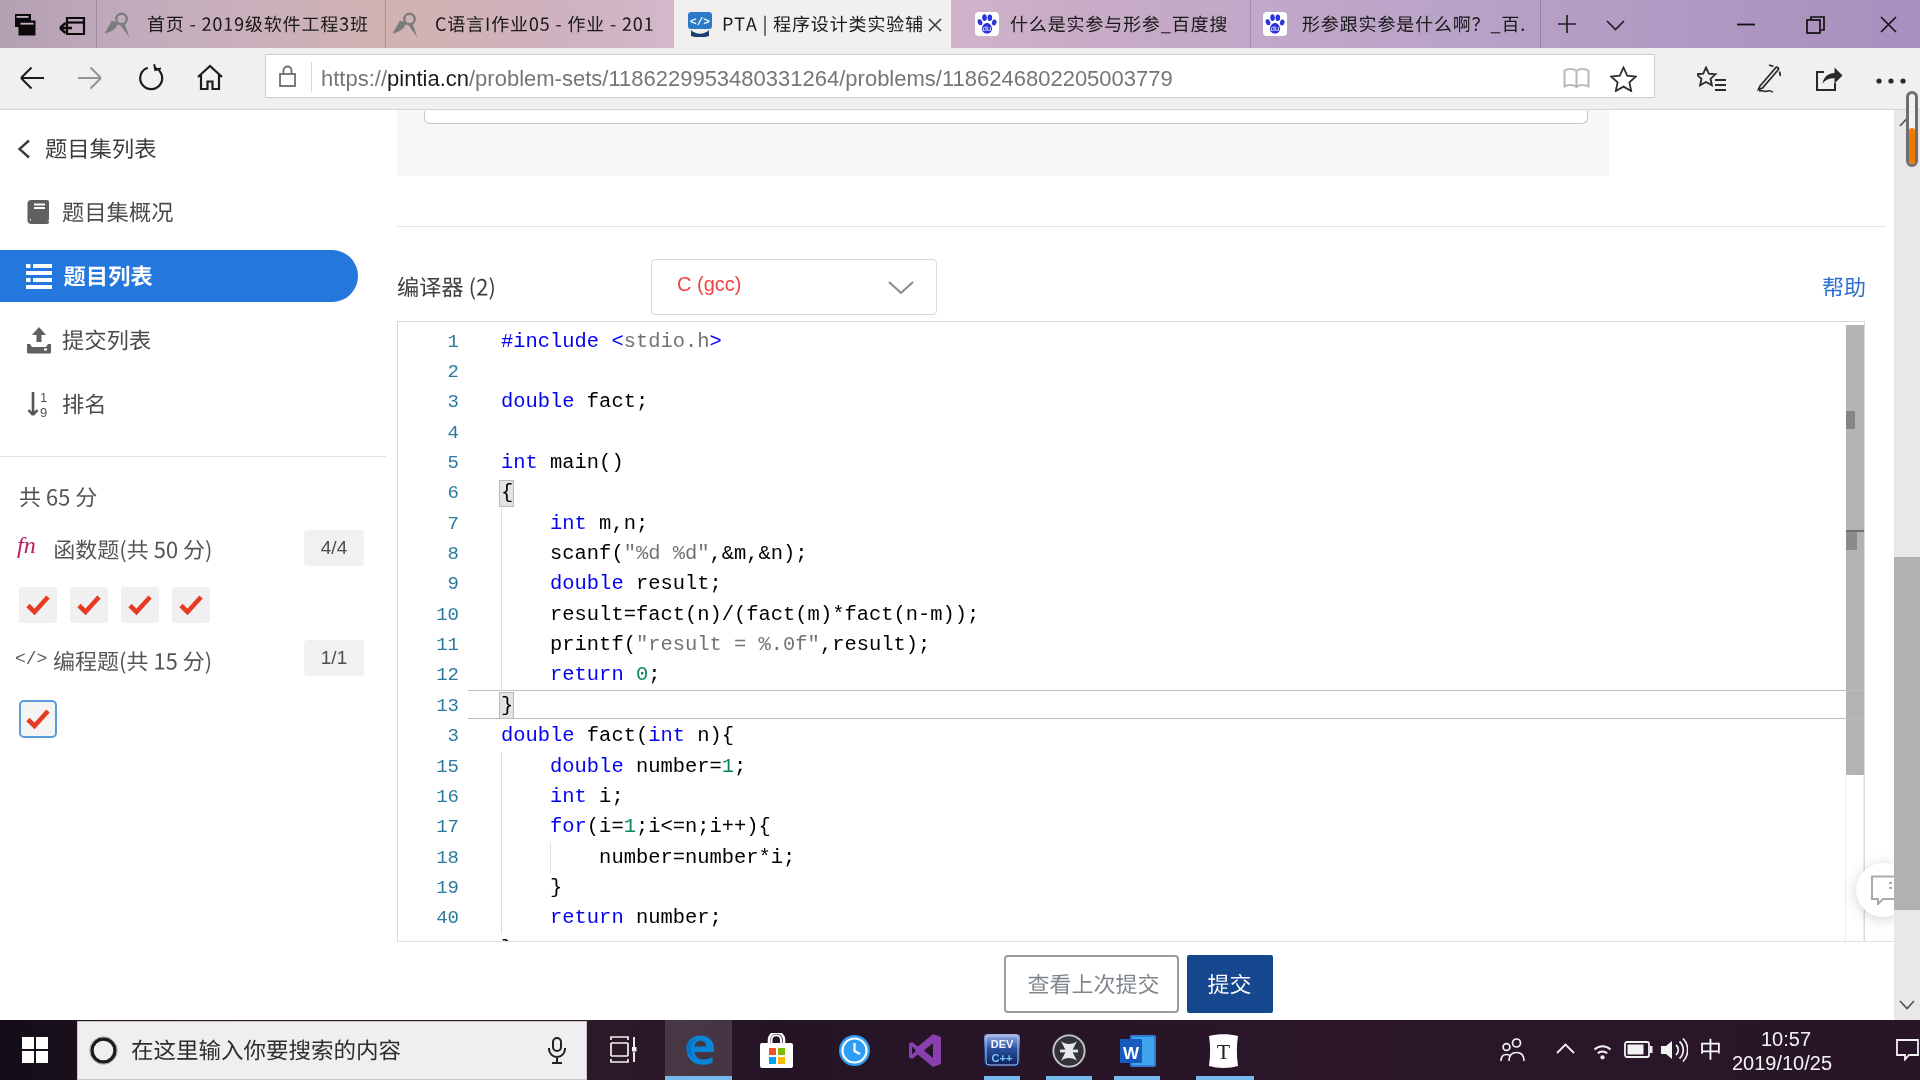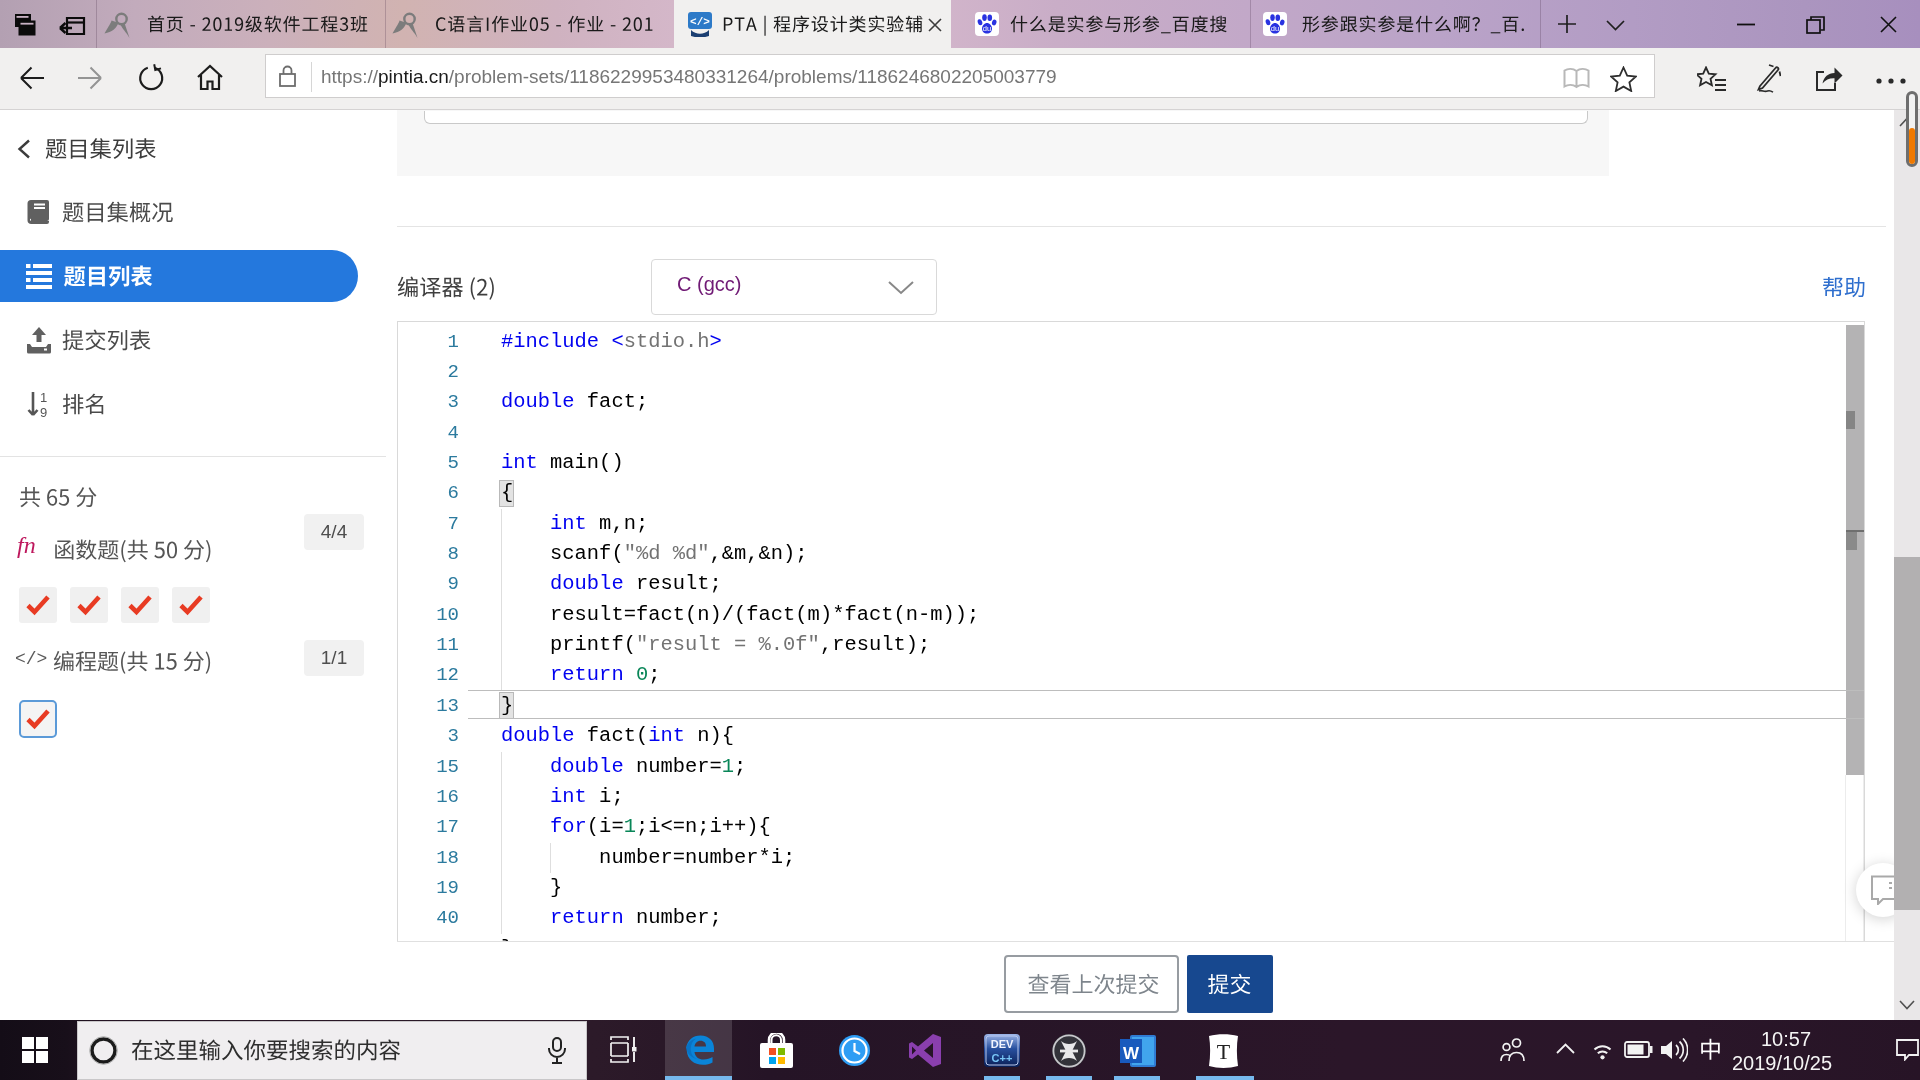--- a/index.html
+++ b/index.html
@@ -2,33 +2,33 @@
 <html><head><meta charset="utf-8"><style>
 html,body{margin:0;padding:0}
 body{width:1920px;height:1080px;overflow:hidden;position:relative;background:#fff;
 font-family:"Liberation Sans",sans-serif;-webkit-font-smoothing:antialiased}
 .ab{position:absolute}
 #tabbar{left:0;top:0;width:1920px;height:48px;background:linear-gradient(90deg,#b3a0b2 0%,#c2abbc 7%,#cbb0bb 14%,#d1b3b1 21%,#cfb2c0 29%,#d8bbd0 40%,#d3b6cb 48%,#c9adc7 55%,#c2a8c8 65%,#baa3c8 75%,#b29cc4 85%,#ab95bf 94%,#a78fbe 100%)}
 .tsep{top:0;width:1px;height:48px;background:rgba(70,45,70,.25)}
 #activetab{left:674px;top:0;width:277px;height:48px;background:#f1f0ef}
 #addrrow{left:0;top:48px;width:1920px;height:62px;background:#f1f0ef;border-bottom:1px solid #d5d3d3;box-sizing:border-box}
 #urlbox{left:265px;top:54px;width:1390px;height:44px;background:#fff;border:1px solid #cfcdcd;box-sizing:border-box}
-#urltxt{left:321px;top:66px;font-size:19px;color:#767676;white-space:pre;letter-spacing:0}
+#urltxt{left:321px;top:66px;font-size:22px;color:#767676;white-space:pre;letter-spacing:0}
 #urltxt b{color:#1c1c1c;font-weight:normal}
 #pagescroll{left:1894px;top:110px;width:26px;height:910px;background:#e9e7e8;z-index:6}
 #pagethumb{left:1894px;top:557px;width:26px;height:353px;background:#b2b0b1;z-index:6}
 #sidebar{left:0;top:110px;width:390px;height:910px;background:#fff}
 .badge{width:60px;height:36px;background:#f1f1f1;border-radius:4px;color:#4e4e4e;font-size:19px;line-height:36px;text-align:center}
 .chk{width:38px;height:36px;background:#f0f0f0;border-radius:3px}
 #bluepill{left:0;top:250px;width:358px;height:52px;background:#2478dd;border-radius:0 26px 26px 0}
 #graypanel{left:397px;top:110px;width:1212px;height:66px;background:#f7f7f7}
 #whitebox{left:424px;top:111px;width:1164px;height:13px;background:#fff;border:1px solid #c9c9c9;border-top:none;border-radius:0 0 6px 6px;box-sizing:border-box}
 #divider1{left:397px;top:226px;width:1489px;height:1px;background:#e4e4e4}
 #selbox{left:651px;top:259px;width:286px;height:56px;background:#fff;border:1px solid #d9d9d9;border-radius:4px;box-sizing:border-box}
-#seltxt{left:677px;top:273px;font-size:20px;color:#701a75}
+#seltxt{left:677px;top:273px;font-size:20px;color:#ef4444}
 #editor{left:397px;top:321px;width:1468px;height:621px;background:#fff;border:1px solid #d9d9d9;border-bottom:none;box-sizing:border-box;overflow:hidden}
 #gutter{left:0px;top:4.7px;width:61px;}
 .gl{height:30.35px;line-height:30.35px;text-align:right;color:#2b7a9e;font-family:"Liberation Mono",monospace;font-size:19px}
 #code{left:103px;top:4.7px;font-family:"Liberation Mono",monospace;font-size:20.45px;line-height:30.35px;color:#000;white-space:pre}
 .k{color:#0202f0}.s{color:#737373}.n{color:#098658}
 .bm{position:absolute;width:15px;height:27px;background:#e3e3e3;border:1px solid #b9b9b9;box-sizing:border-box;z-index:0}
 .ig{position:absolute;width:1px;background:#dedede}
 #actline{left:70px;top:368.2px;width:1396px;height:27px;border-top:1px solid #bdbdbd;border-bottom:1px solid #bdbdbd;z-index:3}
 #edscroll{left:1448px;top:3px;width:18px;height:450px;background:#b4b3b4;z-index:2}
 #footer{left:390px;top:943px;width:1504px;height:77px;background:#fff}
@@ -198,21 +198,21 @@
     <path d="M13 0 L20 8 H15.5 V15 H10.5 V8 H6 z"></path>
     <path d="M1 17 L4 17 L6 20 H20 L22 17 H25 V25 A1.5 1.5 0 0 1 23.5 26.5 H2.5 A1.5 1.5 0 0 1 1 25 z M18 23.5 H21 V21.5 H18 z"></path>
   </svg>
 <svg class="ab" style="left:27px;top:391px" width="26" height="27" viewBox="0 0 26 27" fill="none" stroke="#555" stroke-width="2.6">
     <path d="M6 1 V24 M6 24 L1.5 19 M6 24 L10.5 19"></path>
     <text x="13" y="11" font-size="13" fill="#555" stroke="none" font-family="Liberation Sans">1</text>
     <text x="13" y="26" font-size="13" fill="#555" stroke="none" font-family="Liberation Sans">9</text>
   </svg>
 <div class="ab" style="left:0;top:456px;width:386px;height:1px;background:#e3e3e3"></div>
 <div class="ab" style="left:17px;top:532px;width:34px;font-style:italic;font-size:24px;color:#be185d;font-family:'Liberation Serif',serif">fn</div>
-<div class="ab badge" style="left:304px;top:514px">4/4</div>
+<div class="ab badge" style="left:304px;top:530px">4/4</div>
 <div class="ab chk" style="left:19px;top:587px"></div>
 <div class="ab chk" style="left:70px;top:587px"></div>
 <div class="ab chk" style="left:121px;top:587px"></div>
 <div class="ab chk" style="left:172px;top:587px"></div>
 <svg class="ab" style="left:26px;top:594px" width="24" height="22" viewBox="0 0 24 22" fill="none" stroke="#e83b23" stroke-width="4.6">
     <path d="M2 11.5 L8.5 18 L22 3"></path>
   </svg>
 <svg class="ab" style="left:77px;top:594px" width="24" height="22" viewBox="0 0 24 22" fill="none" stroke="#e83b23" stroke-width="4.6">
     <path d="M2 11.5 L8.5 18 L22 3"></path>
   </svg>

